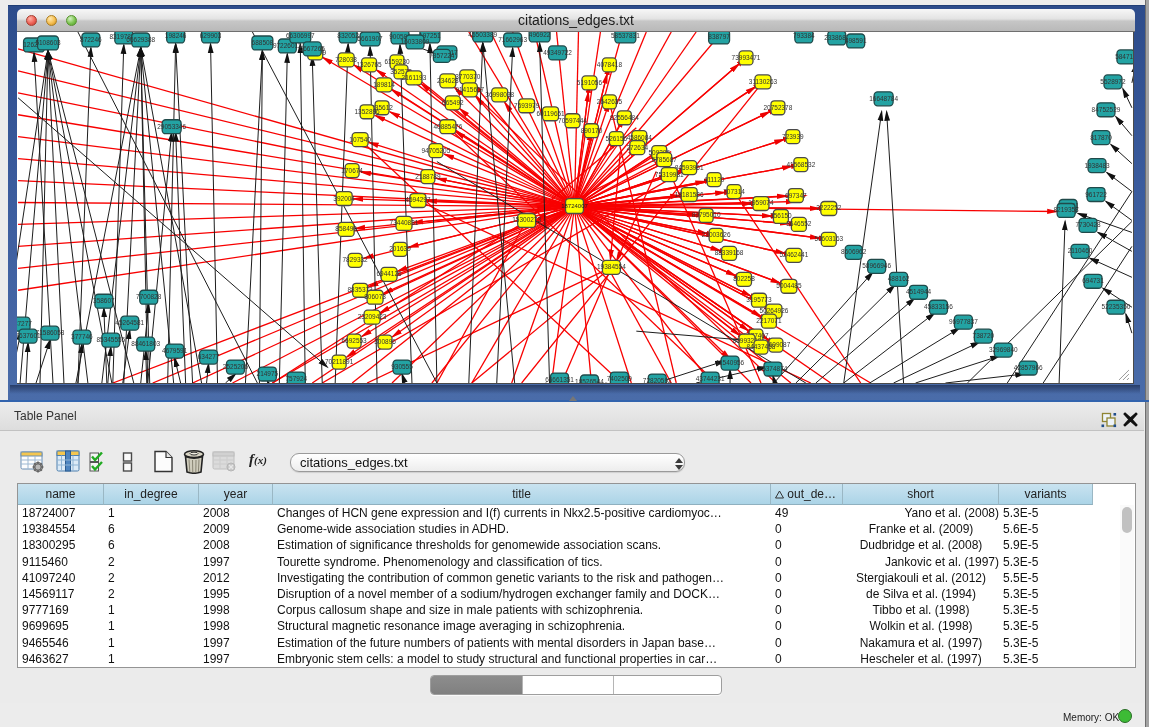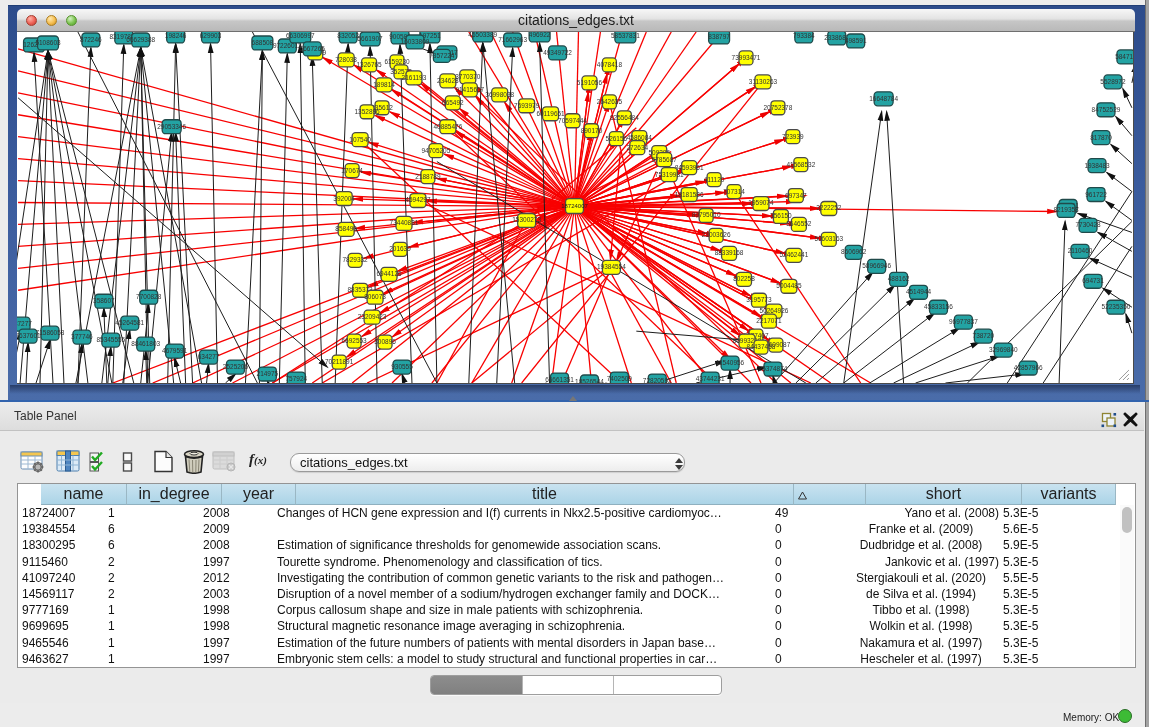--- a/index.html
+++ b/index.html
@@ -24,22 +24,22 @@
 #combo { position:absolute; left:290px; top:453px; width:395px; height:19px;
   background:linear-gradient(180deg,#ffffff,#ededed); border:1px solid #9a9a9a;
   border-radius:9px; font-size:13px; color:#111; line-height:17px; padding-left:9px;
   box-shadow:0 1px 1px rgba(0,0,0,.12); }
 #combo .arr { position:absolute; right:9px; top:4px; width:0; height:0; }
 .tri-up { position:absolute; top:0; left:0; width:0; height:0; border-left:4px solid transparent; border-right:4px solid transparent; border-bottom:5px solid #3c3c3c; }
 .tri-dn { position:absolute; top:7px; left:0; width:0; height:0; border-left:4px solid transparent; border-right:4px solid transparent; border-top:5px solid #3c3c3c; }
 #tablebox { position:absolute; left:17px; top:483px; width:1119px; height:185px;
   background:#fff; border:1px solid #949494; }
 .th { position:absolute; top:484px; height:21px; background:linear-gradient(180deg,#c9e3f0,#abd4e7);
-  border-right:1px solid #9ab7c4; border-bottom:1px solid #8fb0bf; font-size:16px; color:#222;
-  text-align:center; line-height:20px; overflow:hidden;margin-left:23px; }
+  border-right:1px solid #9ab7c4; border-bottom:1px solid #8fb0bf; font-size:12px; color:#222;
+  text-align:center; line-height:20px; overflow:hidden; }
 .trow { position:absolute; left:17px; width:1102px; height:16.2px; font-size:12px; color:#111; }
 .trow span { position:absolute; top:0; line-height:16.2px; white-space:nowrap; overflow:hidden; }
 #vscroll { position:absolute; left:1120px; top:505px; width:14px; height:162px; background:#fafafa; }
 #vthumb { position:absolute; left:2px; top:2px; width:10px; height:26px; background:#c1c1c1; border-radius:5px; }
 #tabs { position:absolute; left:430px; top:675px; height:20px; display:flex;
   border:1px solid #9e9e9e; border-radius:4px; overflow:hidden; font-size:12.5px;
   background:#fff; box-shadow:0 1px 0 rgba(255,255,255,.7); }
 #tabs div { padding:17px 14px; line-height:19px; color:#1a1a1a; }
 #tabs div.sel { background:linear-gradient(180deg,#8d8d8d,#747474); color:#f2f2f2; }
 #tabs div + div { border-left:1px solid #b5b5b5; }
@@ -730,20 +730,21 @@
     <span style="left:186px;width:69px">2008</span>
     <span style="left:260px;width:492px">Changes of HCN gene expression and I(f) currents in Nkx2.5-positive cardiomyoc…</span>
     <span style="left:758px;width:67px">49</span>
     <span style="left:826px;width:156px;text-align:right">Yano et al. (2008)</span>
     <span style="left:986px;width:90px">5.3E-5</span>
   </div>
 <div class="trow" style="top:521.2px">
     <span style="left:5px;width:81px">19384554</span>
     <span style="left:91px;width:90px">6</span>
     <span style="left:186px;width:69px">2009</span>
+    <span style="left:260px;width:492px">Genome-wide association studies in ADHD.</span>
     <span style="left:758px;width:67px">0</span>
     <span style="left:826px;width:156px;text-align:center">Franke et al. (2009)</span>
     <span style="left:986px;width:90px">5.6E-5</span>
   </div>
 <div class="trow" style="top:537.4px">
     <span style="left:5px;width:81px">18300295</span>
     <span style="left:91px;width:90px">6</span>
     <span style="left:186px;width:69px">2008</span>
     <span style="left:260px;width:492px">Estimation of significance thresholds for genomewide association scans.</span>
     <span style="left:758px;width:67px">0</span>
@@ -758,27 +759,27 @@
     <span style="left:758px;width:67px">0</span>
     <span style="left:826px;width:156px;text-align:right">Jankovic et al. (1997)</span>
     <span style="left:986px;width:90px">5.3E-5</span>
   </div>
 <div class="trow" style="top:569.8px">
     <span style="left:5px;width:81px">41097240</span>
     <span style="left:91px;width:90px">2</span>
     <span style="left:186px;width:69px">2012</span>
     <span style="left:260px;width:492px">Investigating the contribution of common genetic variants to the risk and pathogen…</span>
     <span style="left:758px;width:67px">0</span>
-    <span style="left:826px;width:156px;text-align:center">Stergiakouli et al. (2020)</span>
+    <span style="left:826px;width:156px;text-align:center">Stergiakouli et al. (2012)</span>
     <span style="left:986px;width:90px">5.5E-5</span>
   </div>
 <div class="trow" style="top:586.0px">
     <span style="left:5px;width:81px">14569117</span>
     <span style="left:91px;width:90px">2</span>
-    <span style="left:186px;width:69px">2003</span>
+    <span style="left:186px;width:69px">1995</span>
     <span style="left:260px;width:492px">Disruption of a novel member of a sodium/hydrogen exchanger family and DOCK…</span>
     <span style="left:758px;width:67px">0</span>
     <span style="left:826px;width:156px;text-align:center">de Silva et al. (1994)</span>
     <span style="left:986px;width:90px">5.3E-5</span>
   </div>
 <div class="trow" style="top:602.2px">
     <span style="left:5px;width:81px">9777169</span>
     <span style="left:91px;width:90px">1</span>
     <span style="left:186px;width:69px">1998</span>
     <span style="left:260px;width:492px">Corpus callosum shape and size in male patients with schizophrenia.</span>

